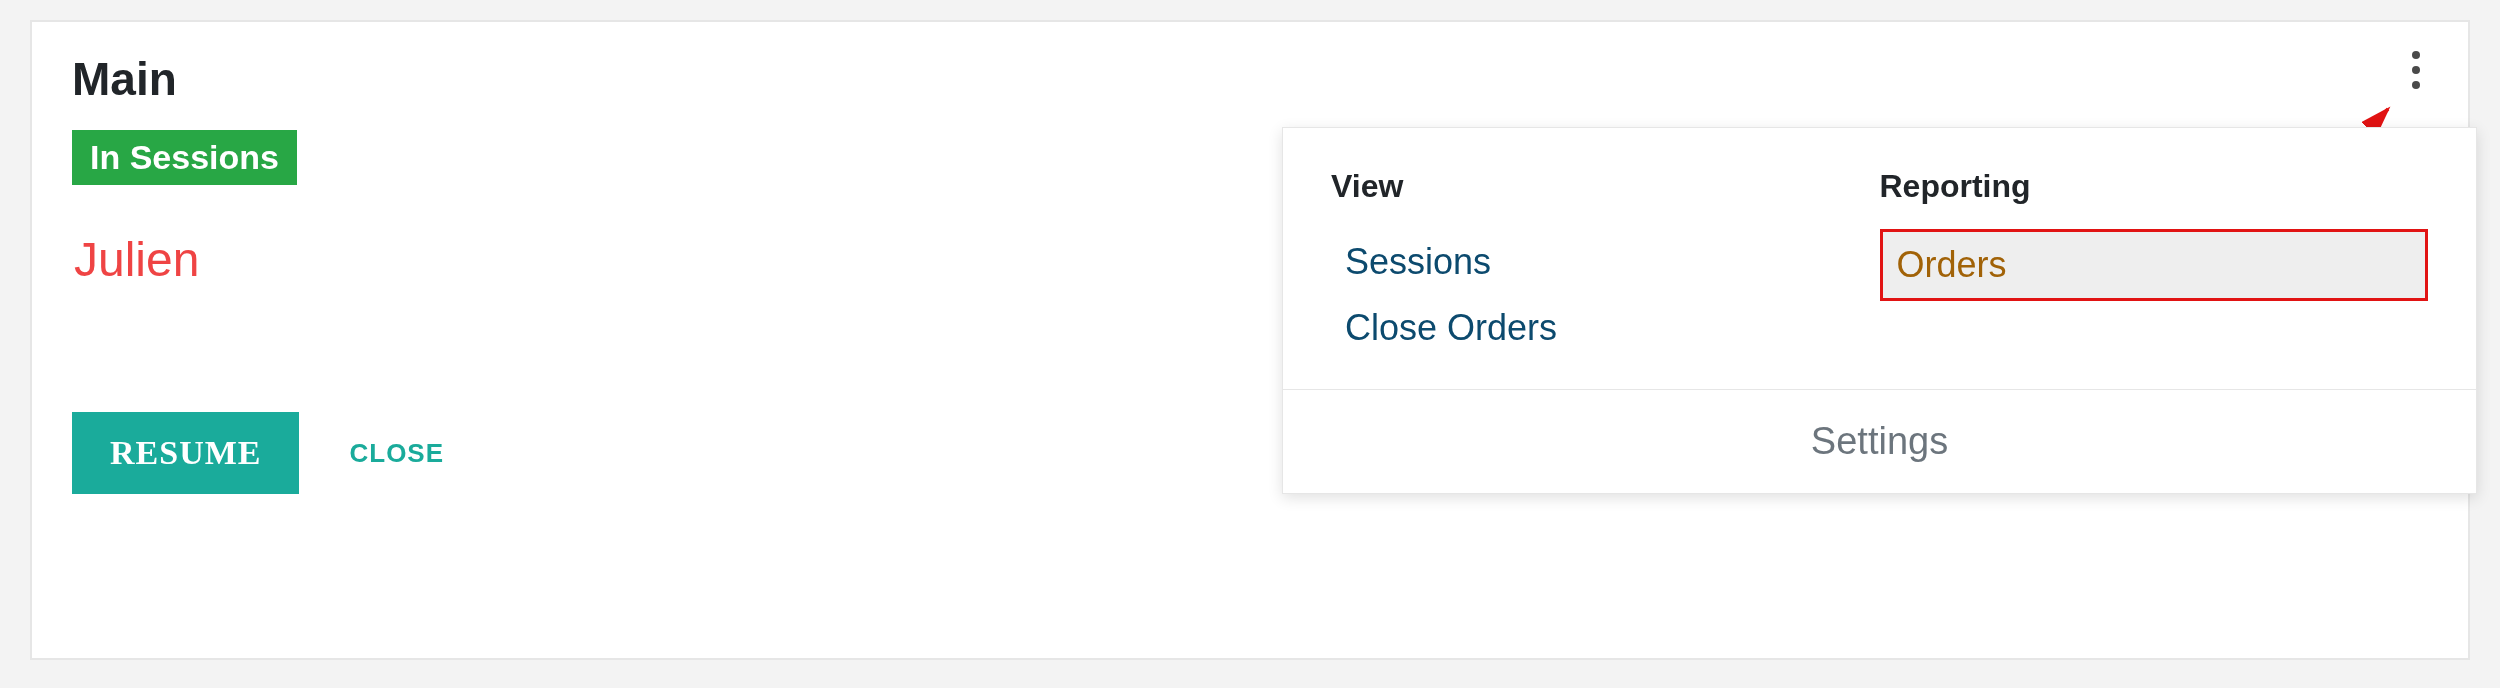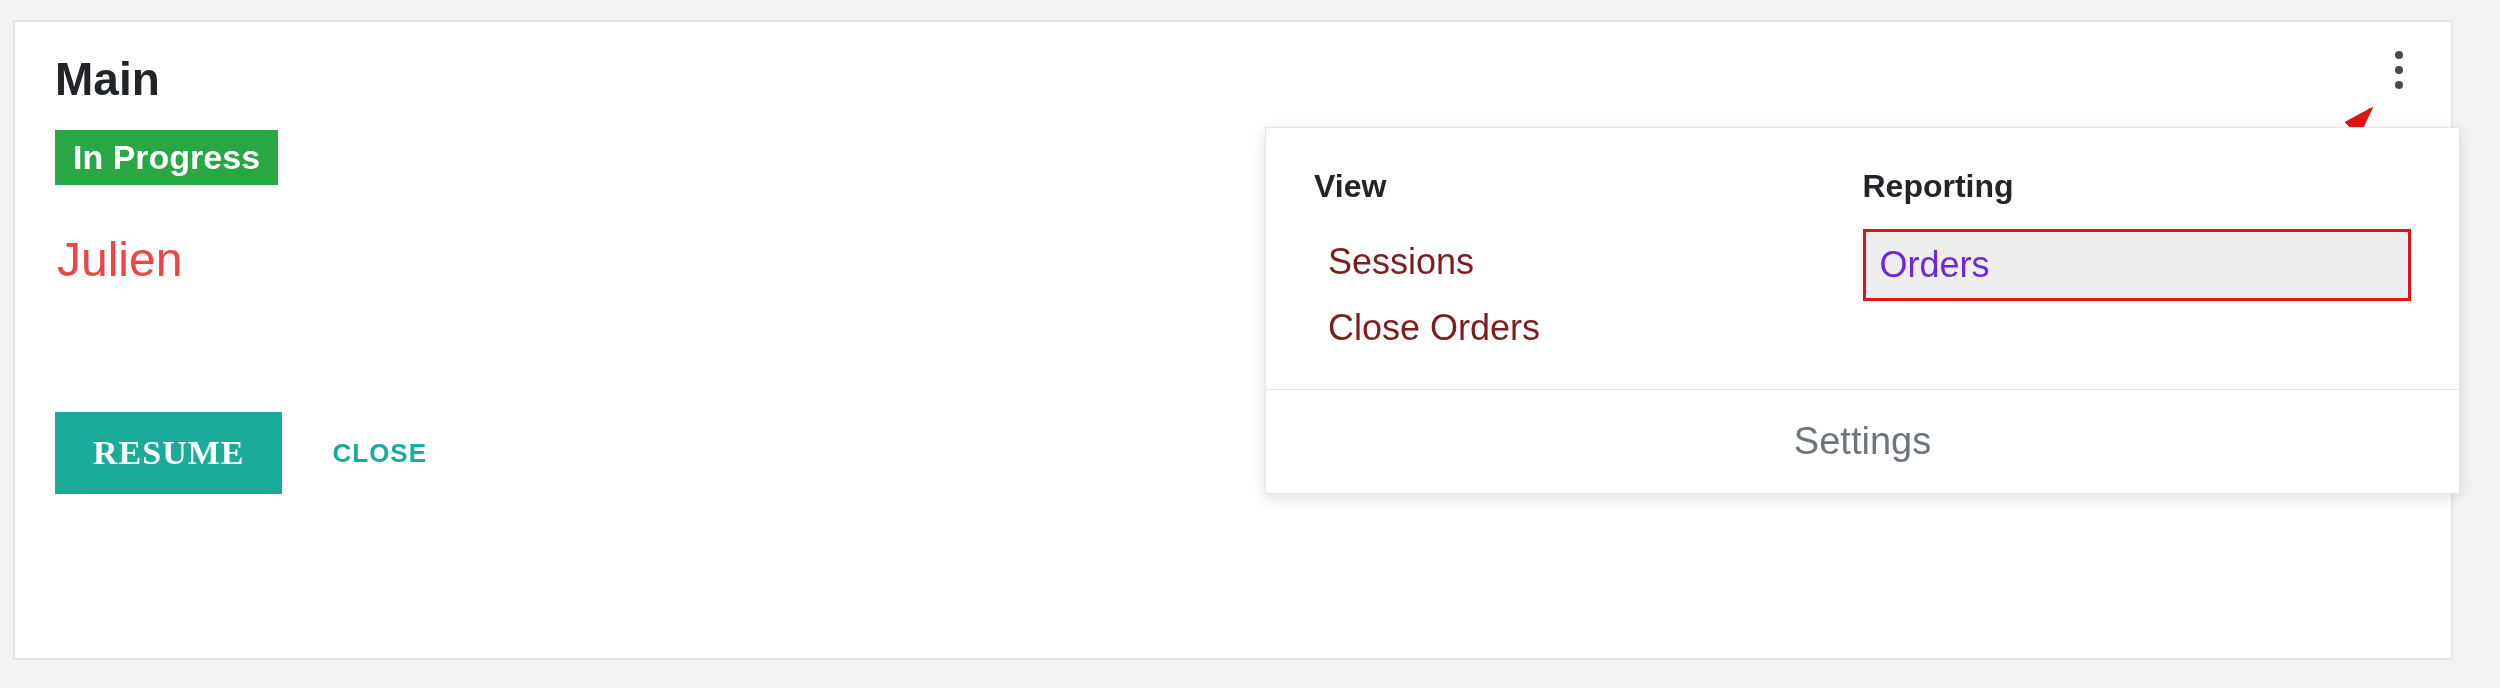--- a/index.html
+++ b/index.html
@@ -6,21 +6,21 @@
     body {
       font-family: "Helvetica Neue", Arial, sans-serif;
       background: #f3f3f3;
       width: 2500px;
       height: 688px;
       position: relative;
       padding: 20px;
     }
     .card {
       position: absolute;
-      left: 13px;
+      left: 30px;
       top: 20px;
       width: 2440px;
       height: 640px;
       background: #fff;
       border: 2px solid #e6e6e6;
     }
     .card-title {
       position: absolute;
       left: 40px;
       top: 30px;
@@ -116,28 +116,28 @@
       min-width: 0;
     }
     .dropdown-heading {
       font-size: 32px;
       font-weight: 700;
       color: #212529;
       margin-bottom: 24px;
     }
     .dropdown-item {
       font-size: 36px;
-      color: #7f1d1d;
+      color: #0c4a6e;
       padding: 12px 14px;
       cursor: pointer;
       display: block;
     }
     .dropdown-item.highlight {
       background: #eeeeee;
-      color: #6d28d9;
+      color: #a16207;
       border: 3.5px solid #e11313;
     }
     .dropdown-footer {
       border-top: 1px solid #e6e6e6;
       padding: 30px 16px;
       text-align: center;
     }
     .dropdown-footer-item {
       font-size: 38px;
       color: #6c757d;
@@ -151,21 +151,21 @@
       width: 120px;
       height: 120px;
       pointer-events: none;
     }
   </style>
 </head>
 <body>
 
 <div class="card">
   <div class="card-title">Main</div>
-  <div class="status-badge">In Progress</div>
+  <div class="status-badge">In Sessions</div>
   <div class="user-name">Julien</div>
 
   <div class="btn-row">
     <button class="btn-primary">Resume</button>
     <button class="btn-secondary">Close</button>
   </div>
 
   <button class="kebab-btn">
     <span class="kebab-dot"></span>
     <span class="kebab-dot"></span>

